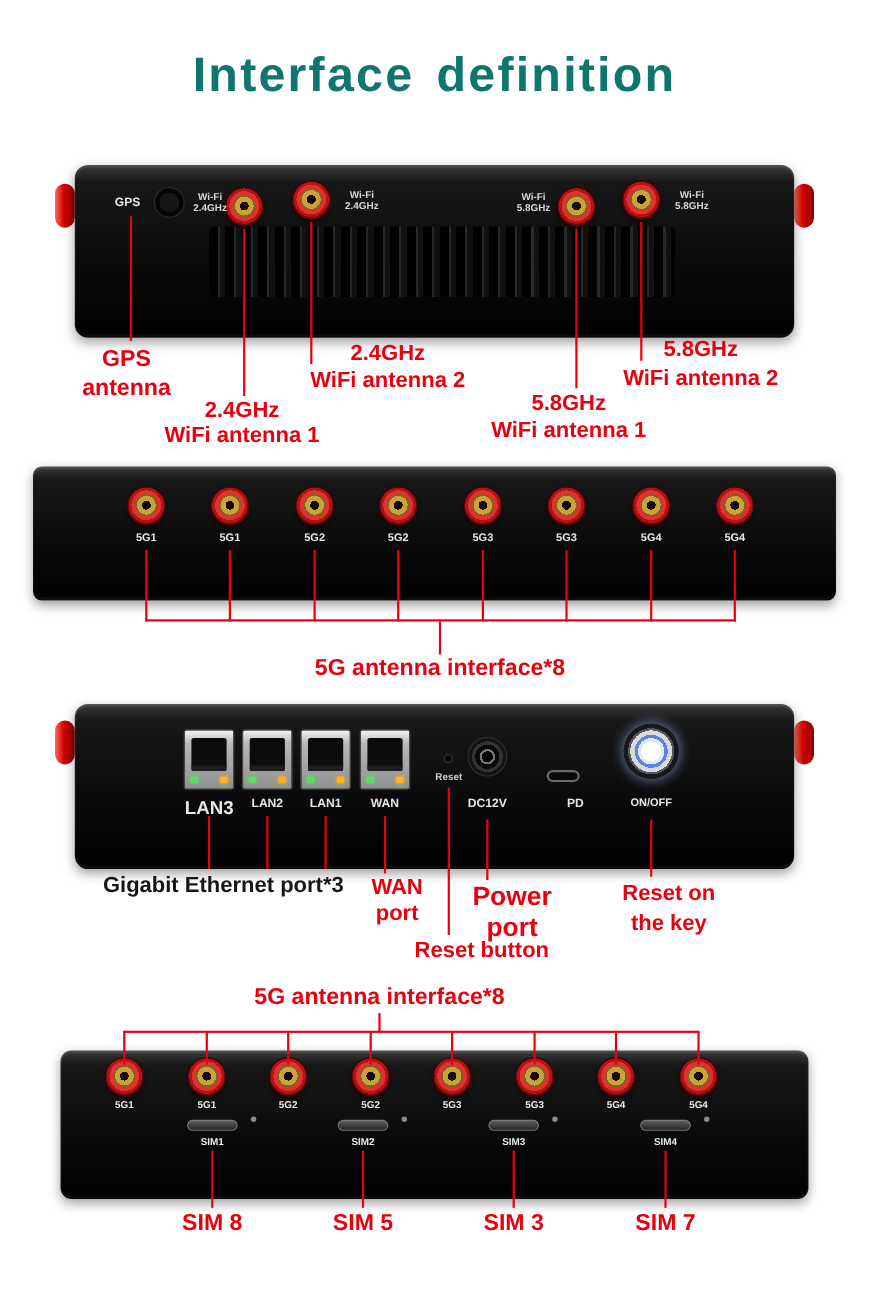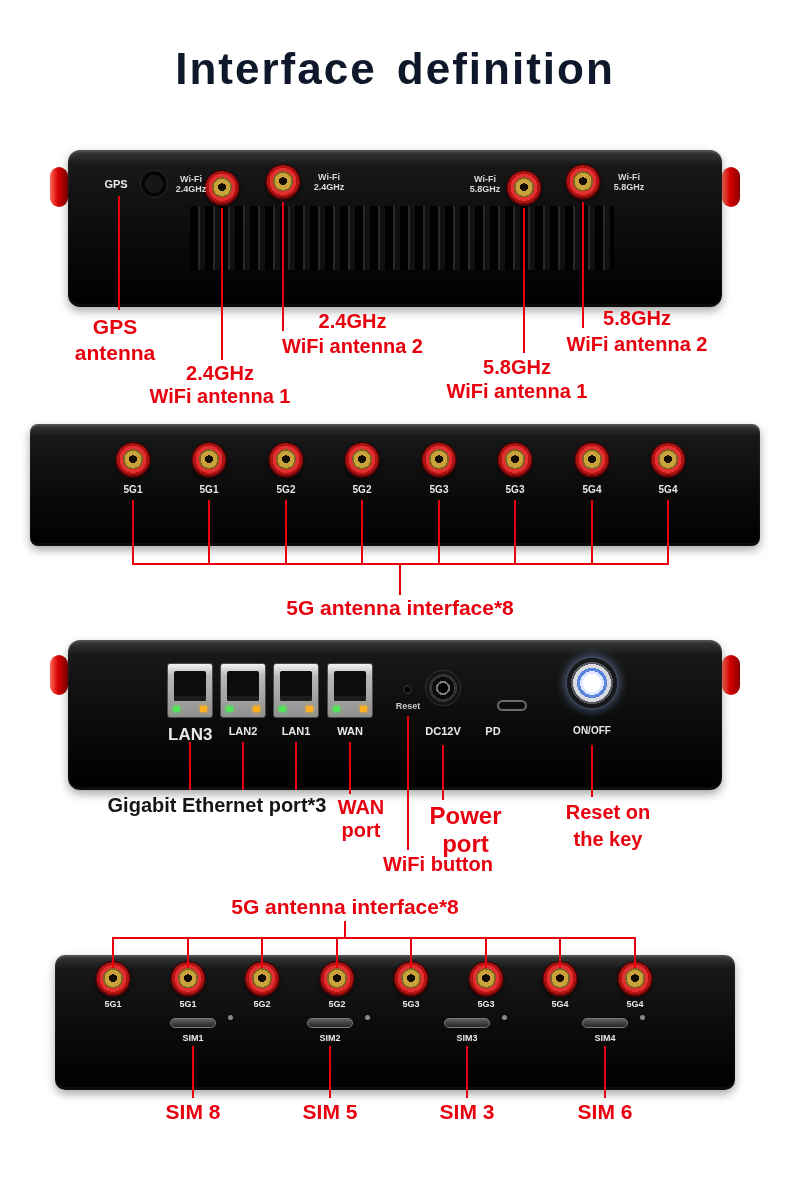--- a/index.html
+++ b/index.html
@@ -3,21 +3,21 @@
 <meta charset="utf-8">
 <style>
   * { margin:0; padding:0; box-sizing:border-box; }
   html,body { background:#fff; }
   body { width:790px; height:1190px; position:relative; overflow:hidden;
          font-family:"Liberation Sans","DejaVu Sans",sans-serif; }
   .page { position:absolute; left:0; top:0; width:790px; height:1190px; background:#fff; }
   .abs { position:absolute; }
 
   .title { left:0; top:44px; width:790px; text-align:center; font-size:44px; font-weight:bold;
-           color:#0f172a; letter-spacing:2px; word-spacing:6px; }
+           color:#0f766e; letter-spacing:2px; word-spacing:6px; }
 
   .device { background:linear-gradient(180deg,#3a3a3a 0%,#181818 10%,#0b0b0b 55%,#000 100%);
             box-shadow:inset 0 2px 2px rgba(255,255,255,.14), inset 0 -3px 0 rgba(255,255,255,.05),
                        0 4px 10px rgba(0,0,0,.35);
             z-index:2; }
   .nub { width:18px; height:40px; border-radius:9px;
          background:linear-gradient(90deg,#ff6a5a,#d40000 45%,#8d0000); z-index:1; }
   .sma { width:34px; height:34px; border-radius:50%; z-index:3;
          background:radial-gradient(circle at 50% 48%, #140b00 0 4px, #caa23a 4px 8.5px,
                     #7d6420 8.5px 10px, #e23030 10px 13.5px, #b31212 13.5px 16px, #6f0808 16px 17px);
@@ -189,44 +189,44 @@
     <div class="abs dev-label" style="left:274px;top:725px;width:44px;font-size:11px">LAN1</div>
     <div class="abs dev-label" style="left:328px;top:725px;width:44px;font-size:11px">WAN</div>
 
     <div class="abs hole" style="left:404px;top:686px"></div>
     <div class="abs dev-label" style="left:390px;top:701px;width:36px;font-size:9px;color:#c9c9c9">Reset</div>
 
     <div class="abs dc" style="left:425px;top:670px"></div>
     <div class="abs dev-label" style="left:418px;top:725px;width:50px;font-size:11px">DC12V</div>
 
     <div class="abs usbc" style="left:497px;top:700px"></div>
-    <div class="abs dev-label" style="left:478px;top:725px;width:30px;font-size:11px">PD</div>
+    <div class="abs dev-label" style="left:508px;top:725px;width:30px;font-size:11px">PD</div>
 
     <div class="abs pwr" style="left:567px;top:658px"></div>
     <div class="abs dev-label" style="left:564px;top:725px;width:56px;font-size:10px">ON/OFF</div>
 
     <div class="abs vline" style="left:189px;top:742px;height:48px"></div>
     <div class="abs vline" style="left:242px;top:742px;height:48px"></div>
     <div class="abs vline" style="left:295px;top:742px;height:48px"></div>
     <div class="abs vline" style="left:349px;top:742px;height:52px"></div>
     <div class="abs vline" style="left:407px;top:716px;height:134px"></div>
     <div class="abs vline" style="left:442px;top:745px;height:55px"></div>
     <div class="abs vline" style="left:591px;top:745px;height:52px"></div>
 
-    <div class="abs co co-black" style="left:87px;top:794px;width:260px;font-size:20px">Gigabit Ethernet port*3</div>
+    <div class="abs co co-black" style="left:73px;top:794px;width:260px;font-size:20px">Gigabit Ethernet port*3</div>
     <div class="abs co" style="left:325px;top:796px;width:72px;font-size:20px;line-height:23px">
       <div>WAN</div>
       <div>port</div>
     </div>
     <div class="abs co" style="left:408px;top:802px;width:115px;font-size:24px">Power port</div>
     <div class="abs co" style="left:560px;top:799px;width:96px;font-size:20px;line-height:27px">
       <div>Reset on</div>
       <div>the key</div>
     </div>
-    <div class="abs co" style="left:368px;top:853px;width:140px;font-size:20px">WiFi button</div>
+    <div class="abs co" style="left:368px;top:853px;width:140px;font-size:20px">Reset button</div>
   </section>
 
   <section>
     <div class="abs co" style="left:140px;top:895px;width:410px;font-size:21px">5G antenna interface*8</div>
     <div class="abs vline" style="left:344px;top:921px;height:17px"></div>
     <div class="abs hline" style="left:112px;top:937px;width:524px"></div>
     <div class="abs vline" style="left:112px;top:938px;height:30px"></div>
     <div class="abs vline" style="left:187px;top:938px;height:30px"></div>
     <div class="abs vline" style="left:261px;top:938px;height:30px"></div>
     <div class="abs vline" style="left:336px;top:938px;height:30px"></div>
@@ -270,16 +270,16 @@
     <div class="abs dev-label" style="left:585px;top:1033px;width:40px;font-size:9px">SIM4</div>
 
     <div class="abs vline" style="left:192px;top:1046px;height:52px"></div>
     <div class="abs vline" style="left:329px;top:1046px;height:52px"></div>
     <div class="abs vline" style="left:466px;top:1046px;height:52px"></div>
     <div class="abs vline" style="left:604px;top:1046px;height:52px"></div>
 
     <div class="abs co" style="left:153px;top:1100px;width:80px;font-size:21px">SIM 8</div>
     <div class="abs co" style="left:290px;top:1100px;width:80px;font-size:21px">SIM 5</div>
     <div class="abs co" style="left:427px;top:1100px;width:80px;font-size:21px">SIM 3</div>
-    <div class="abs co" style="left:565px;top:1100px;width:80px;font-size:21px">SIM 6</div>
+    <div class="abs co" style="left:565px;top:1100px;width:80px;font-size:21px">SIM 7</div>
   </section>
 
 </div>
 
 </body></html>

